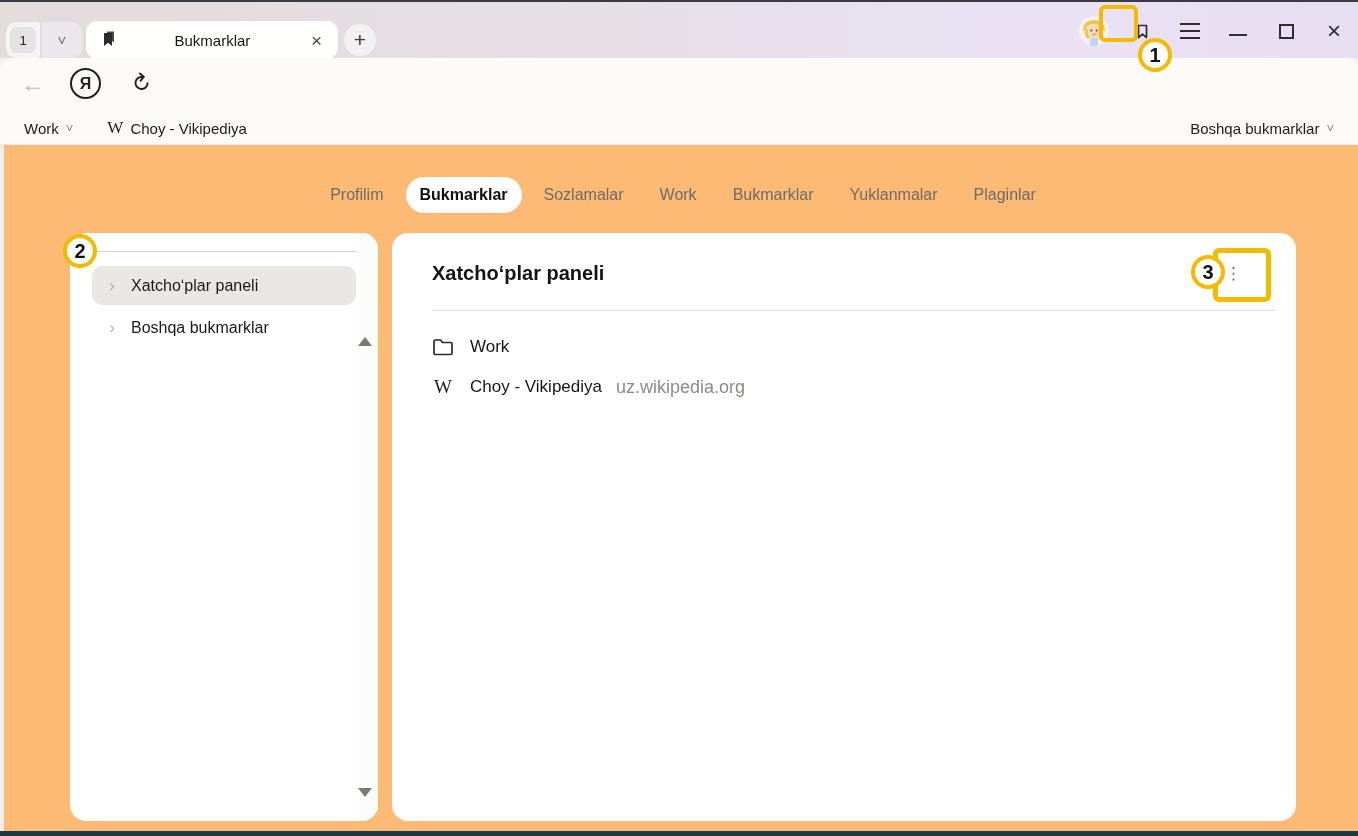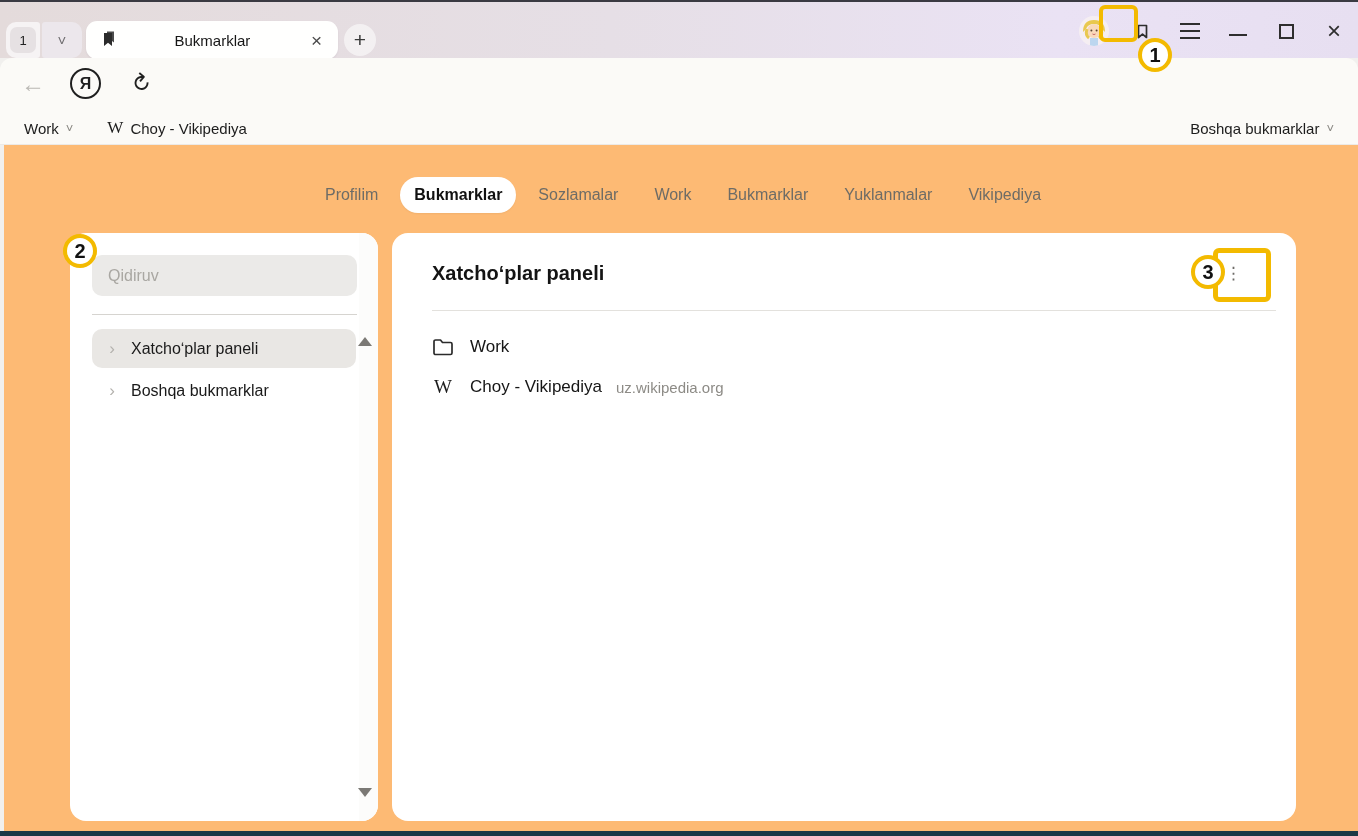--- a/index.html
+++ b/index.html
@@ -96,21 +96,21 @@
   .scroll-track { position:absolute; right:0; top:0; bottom:0; width:19px; background:#fcfcfb;
     border-radius:0 16px 16px 0; }
 
   .mp-header { display:flex; align-items:center; padding:26px 44px 0 40px; }
   .mp-title { font-size:20px; font-weight:700; color:#141414; }
   .mp-kebab { margin-left:auto; font-size:17px; color:#6d6b67; padding:4px 10px; }
   .mp-divider { border:none; border-top:1px solid #e3e1dd; margin:22px 20px 0 40px; }
   .mp-list { margin:16px 40px 0 40px; }
   .mp-row { display:flex; align-items:center; height:40px; gap:16px; }
   .mp-label { font-size:17px; color:#161616; }
-  .mp-url { font-size:15px; color:#8d8b86; margin-left:-2px;text-align:right; }
+  .mp-url { font-size:18px; color:#8d8b86; margin-left:-2px;text-align:right; }
   .w-icon { font-family:"Liberation Serif", serif; font-size:19px; color:#1c1c1c; width:22px; text-align:center; }
   .folder-outline { width:22px; display:flex; justify-content:center; }
 
   
   .ann-circle { position:absolute; width:34px; height:34px; border-radius:50%; background:#ffffff;
     border:4px solid #f3ba00; display:flex; align-items:center; justify-content:center;
     font-size:20px; font-weight:700; color:#111; z-index:30; }
   .ann-box { position:absolute; border:4px solid #f3ba00; border-radius:6px; z-index:25; }
   #ann1c { left:1138px; top:38px; }
   #ann1b { left:1099px; top:5px; width:39px; height:37px; }
@@ -259,28 +259,25 @@
 
   <div class="content">
 
     <div class="page-tabs">
       <span class="ptab">Profilim</span>
       <span class="ptab active">Bukmarklar</span>
       <span class="ptab">Sozlamalar</span>
       <span class="ptab">Work</span>
       <span class="ptab">Bukmarklar</span>
       <span class="ptab">Yuklanmalar</span>
-      <span class="ptab">Vikipediya</span>
+      <span class="ptab">Plaginlar</span>
     </div>
 
     <div class="card sidebar">
       <div class="scroll-track"></div>
-      <div class="search-wrap">
-        <input class="search-input" type="text" placeholder="Qidiruv" style="">
-      </div>
       <hr class="side-divider">
       <div class="tree">
         <div class="tree-item selected">
           <span class="tree-chevron">›</span>
           <span>Xatchoʻplar paneli</span>
         </div>
         <div class="tree-item">
           <span class="tree-chevron">›</span>
           <span>Boshqa bukmarklar</span>
         </div>

